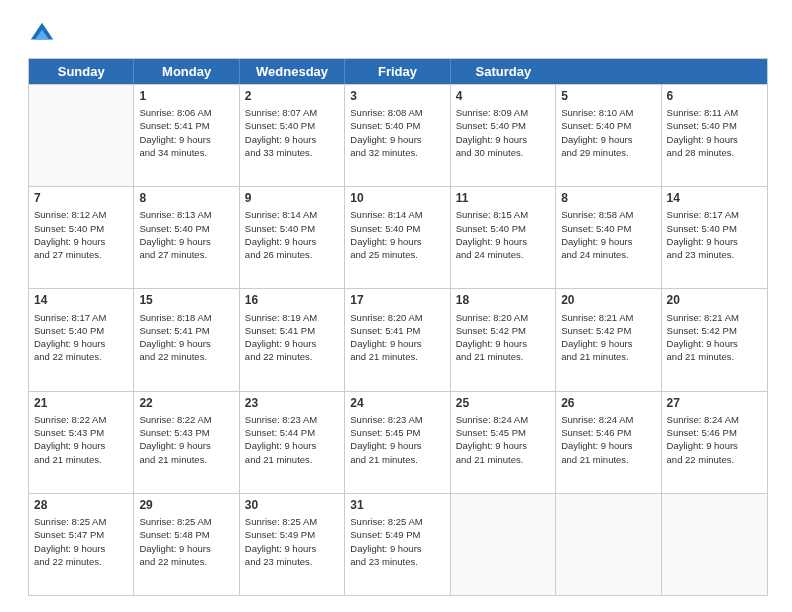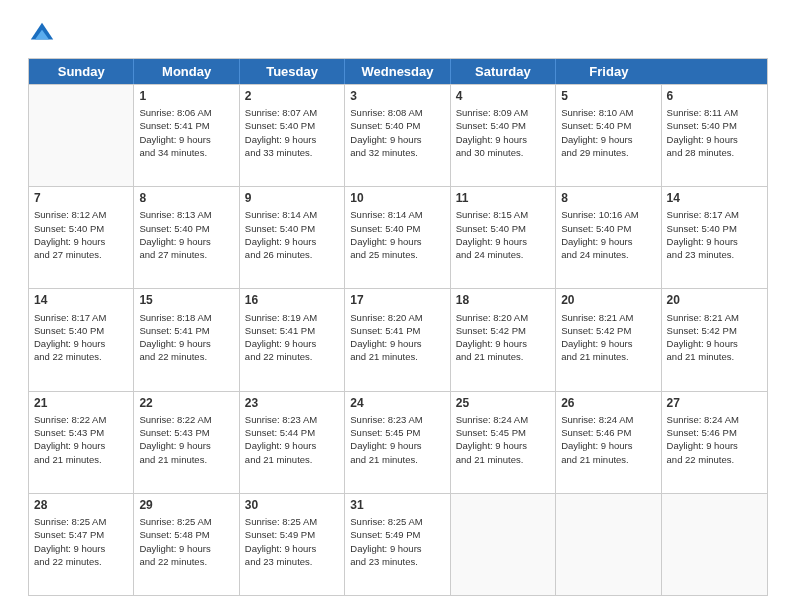--- a/index.html
+++ b/index.html
@@ -134,24 +134,23 @@
     <div class="title-block">
       <h1></h1>
       <h2></h2>
     </div>
   </div>
 
   <div class="calendar">
     <div class="cal-header-row">
     <div class="cal-header-cell">Sunday</div>
         <div class="cal-header-cell">Monday</div>
-        <div class="cal-header-cell">Tuesday</div>
         <div class="cal-header-cell">Wednesday</div>
+        <div class="cal-header-cell">Friday</div>
         <div class="cal-header-cell">Saturday</div>
-        <div class="cal-header-cell">Friday</div>
       </div>
     <div class="cal-body">
     <div class="cal-row">
           <div class="cal-cell empty"></div>
           <div class="cal-cell">
             <span class="day-num">1</span>
             <div class="cell-text">Sunrise: 8:06 AM</div>
             <div class="cell-text">Sunset: 5:41 PM</div>
             <div class="cell-text">Daylight: 9 hours</div>
             <div class="cell-text">and 34 minutes.</div>
@@ -223,21 +222,21 @@
           </div>
           <div class="cal-cell">
             <span class="day-num">11</span>
             <div class="cell-text">Sunrise: 8:15 AM</div>
             <div class="cell-text">Sunset: 5:40 PM</div>
             <div class="cell-text">Daylight: 9 hours</div>
             <div class="cell-text">and 24 minutes.</div>
           </div>
           <div class="cal-cell">
             <span class="day-num">8</span>
-            <div class="cell-text">Sunrise: 10:16 AM</div>
+            <div class="cell-text">Sunrise: 8:58 AM</div>
             <div class="cell-text">Sunset: 5:40 PM</div>
             <div class="cell-text">Daylight: 9 hours</div>
             <div class="cell-text">and 24 minutes.</div>
           </div>
           <div class="cal-cell">
             <span class="day-num">14</span>
             <div class="cell-text">Sunrise: 8:17 AM</div>
             <div class="cell-text">Sunset: 5:40 PM</div>
             <div class="cell-text">Daylight: 9 hours</div>
             <div class="cell-text">and 23 minutes.</div>

